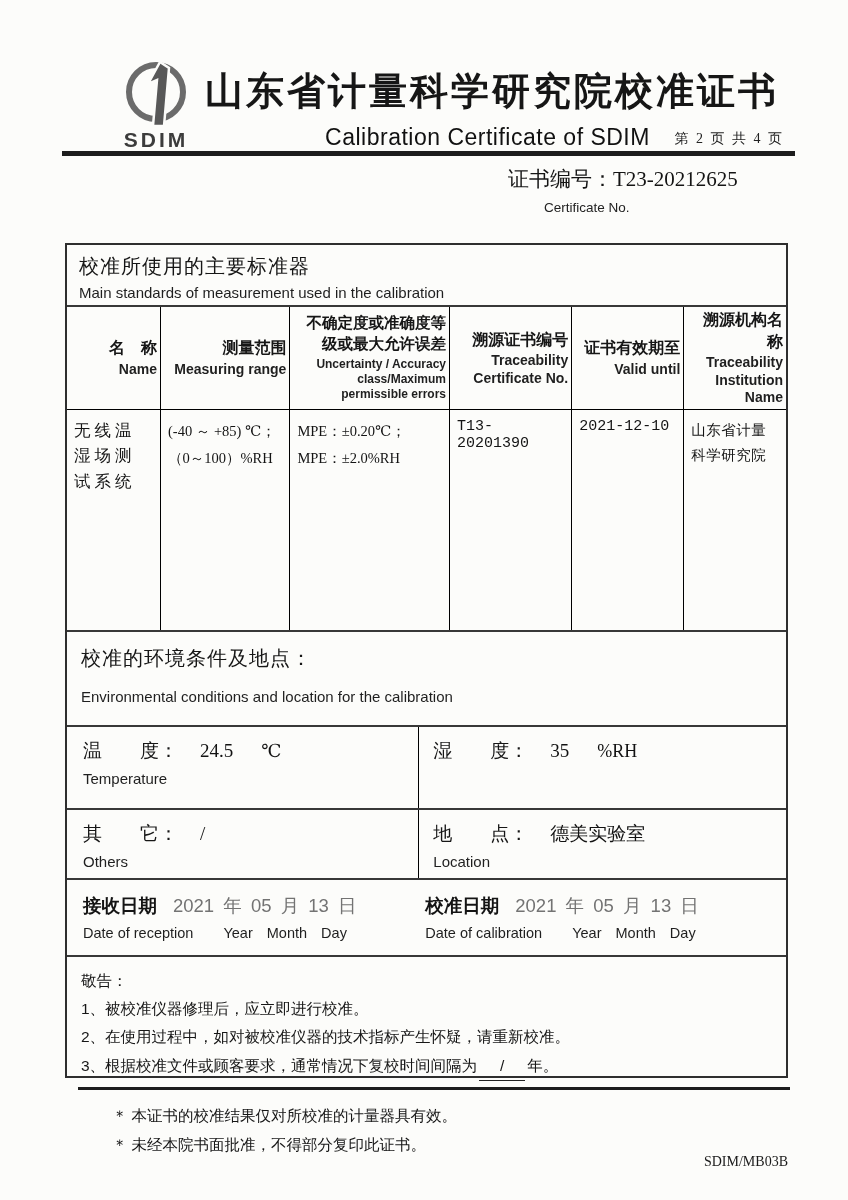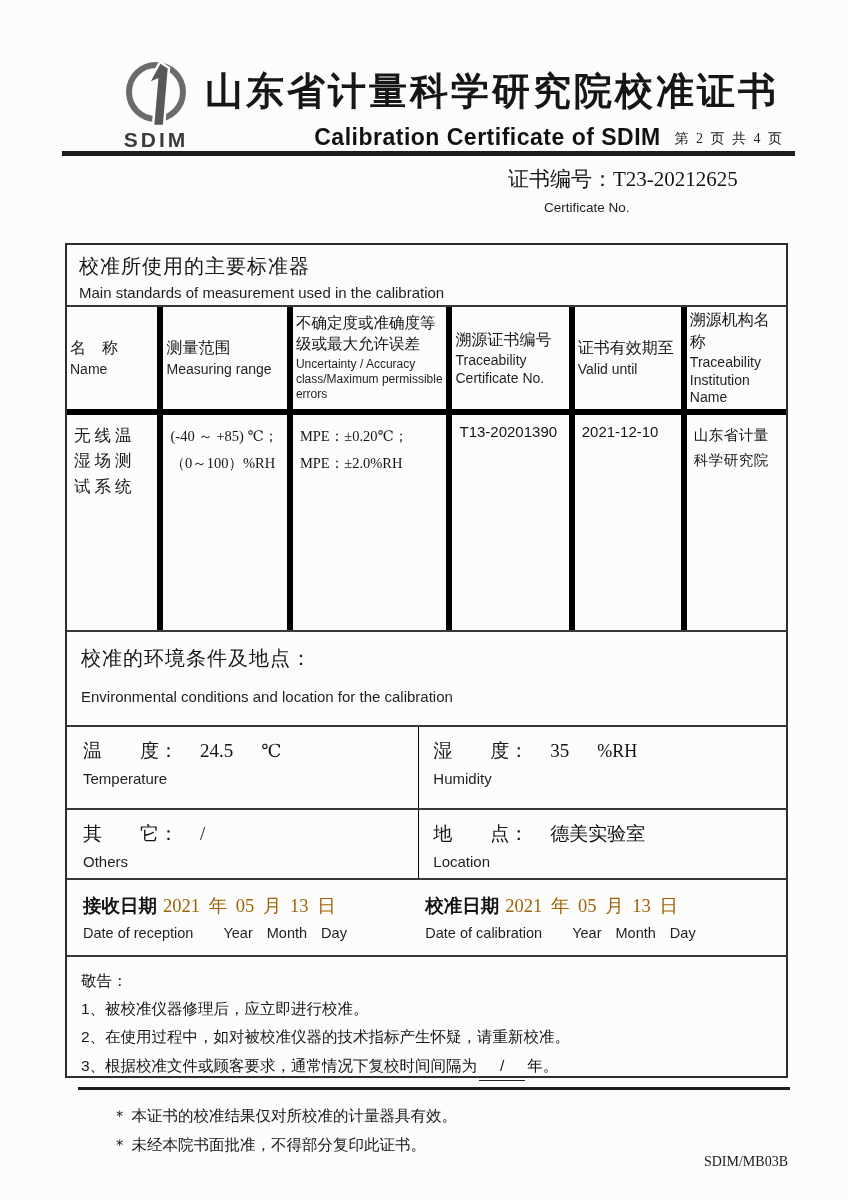--- a/index.html
+++ b/index.html
@@ -13,21 +13,21 @@
   }
   
   .logo { position: absolute; left: 104px; top: 58px; width: 104px; text-align: center; }
   .logo svg { display: block; margin: 0 auto; }
   .logo-text { font-size: 21px; font-weight: 700; letter-spacing: 3px; color: #3c3c3c; margin-top: -2px; }
   .title-block { position: absolute; left: 205px; top: 66px; width: 565px; text-align: center; }
   .title-zh {
     font-family: "Liberation Serif", "DejaVu Serif", serif;
     font-size: 38px; font-weight: 600; letter-spacing: 3px; color: #161616; white-space: nowrap;
   }
-  .title-en { margin-top: 7px; font-size: 23px; font-weight: 700; letter-spacing: 0.5px; color: #111; }
+  .title-en { margin-top: 7px; font-size: 23px; font-weight: 400; letter-spacing: 0.5px; color: #111; }
   .page-info {
     position: absolute; right: 64px; top: 130px;
     font-family: "Liberation Serif", "DejaVu Serif", serif;
     font-size: 14px; letter-spacing: 2px; color: #222; white-space: nowrap; text-align: center;
   }
   .double-rule { position: absolute; left: 62px; top: 151px; width: 733px; height: 3px;
     border-top: 3px solid #1d1d1d; border-bottom: 2px solid #1d1d1d; }
   .cert-no { position: absolute; left: 508px; top: 165px; }
   .cert-no-line { font-family: "Liberation Serif", "DejaVu Serif", serif; font-size: 21px; color: #141414; white-space: nowrap; }
   .cert-no-en { margin-top: 7px; margin-left: 36px; font-size: 13.5px; color: #222; }
@@ -37,32 +37,32 @@
     border: 2px solid #2e2e2e; display: flex; flex-direction: column; background: transparent;
   }
   .box-row { flex: 0 0 auto; }
   .box-row + .box-row { border-top: 2px solid #383838; }
   .sec-standards-title { height: 60px; padding: 8px 12px 0 12px; }
   .sec-title-zh { font-size: 20px; letter-spacing: 1px; color: #161616; }
   .sec-title-en { margin-top: 4px; font-size: 15px; color: #1f1f1f; }
   
   .sec-table { height: 325px; }
   table { width: 100%; height: 100%; border-collapse: collapse; table-layout: fixed; }
-  th, td { border: 6px solid #000000; vertical-align: middle; }
+  th, td { border: 1px solid #000000; vertical-align: middle; }
   th:first-child, td:first-child { border-left: none; }
   th:last-child, td:last-child { border-right: none; }
-  thead th { border-top: none; height: 93px; text-align: left; font-weight: 400; padding: 2px 3px; }
+  thead th { border-top: none; height: 93px; text-align: right; font-weight: 700; padding: 2px 3px; }
   tbody td { border-bottom: none; vertical-align: top; padding: 8px 7px; }
   .th-zh { display: block; font-size: 16px; color: #161616; line-height: 1.35; }
   .th-en { display: block; font-size: 14px; color: #1f1f1f; line-height: 1.25; margin-top: 2px; }
   th.col-unc .th-en { font-size: 12px; }
   th.col-unc .th-zh { font-size: 15.5px; }
   td.cell-name { font-family: "Liberation Serif", "DejaVu Serif", serif; font-size: 16.5px; letter-spacing: 4px; line-height: 1.55; color: #141414; }
   td.cell-range div, td.cell-mpe div { font-family: "Liberation Serif", "DejaVu Serif", serif; font-size: 14.5px; line-height: 1.9; white-space: nowrap; color: #141414; }
-  td.cell-trace, td.cell-valid { font-family: Liberation Sans, sans-serif; font-size: 15px; color: #141414; margin-top: 8px; }
+  td.cell-trace, td.cell-valid { font-family: Liberation Mono, monospace; font-size: 15px; color: #141414; margin-top: 8px; }
   td.cell-inst { font-family: "Liberation Serif", "DejaVu Serif", serif; font-size: 14.5px; letter-spacing: 0.5px; line-height: 1.75; color: #141414; }
   
   .sec-env-title { height: 95px; padding: 13px 14px 0 14px; }
   .sec-env-title .sec-title-en { margin-top: 16px; }
   .cond-row { display: flex; }
   .row-temp { height: 83px; }
   .row-others { height: 70px; }
   .half { padding: 11px 10px 0 16px; }
   .half-left { width: 49%; border-right: 1px solid #000000; }
   .half-right { flex: 1; padding-left: 14px; }
@@ -70,21 +70,21 @@
   .cond-label { font-size: 19px; color: #161616; }
   .cond-value { font-family: "Liberation Serif", "DejaVu Serif", serif; font-size: 19px; margin-left: 22px; color: #121212; }
   .cond-unit { font-family: "Liberation Serif", "DejaVu Serif", serif; font-size: 18px; margin-left: 28px; color: #121212; }
   .cond-en { margin-top: 6px; font-size: 15px; color: #1f1f1f; }
   
   .row-dates { height: 77px; display: flex; }
   .date-half { padding: 13px 0 0 16px; width: 49%; }
   .date-half.right { width: 51%; padding-left: 6px; }
   .date-line { display: flex; align-items: baseline; white-space: nowrap; }
   .date-label { font-size: 18.5px; font-weight: 700; color: #141414; }
-  .date-value { font-family: Liberation Serif, serif; font-size: 18.5px; margin-left: 6px; word-spacing: 4px; color: #a16207; }
+  .date-value { font-family: Liberation Sans, sans-serif; font-size: 18.5px; margin-left: 16px; word-spacing: 4px; color: #737373; }
   .date-en { margin-top: 7px; font-size: 14.5px; color: #1f1f1f; white-space: nowrap; }
   .date-en .units { margin-left: 26px; word-spacing: 10px; }
   
   .sec-notice { flex: 1; padding: 10px 14px 0 14px; }
   .notice-line { font-size: 15.5px; line-height: 1.82; color: #161616; }
   .blank-slash { display: inline-block; min-width: 46px; text-align: center; border-bottom: 1px solid #222; margin: 0 2px; }
   
   .footer-rule { position: absolute; left: 78px; top: 1087px; width: 712px; border-top: 3px solid #1d1d1d; }
   .footer-notes { position: absolute; left: 112px; top: 1102px; }
   .footer-note { font-family: "Liberation Serif", "DejaVu Serif", serif; font-size: 15.5px; line-height: 1.85; color: #161616; }
@@ -193,21 +193,20 @@
           <span class="cond-unit">℃</span>
         </div>
         <div class="cond-en">Temperature</div>
       </div>
       <div class="half half-right">
         <div class="cond-line">
           <span class="cond-label">湿　　度：</span>
           <span class="cond-value">35</span>
           <span class="cond-unit">%RH</span>
         </div>
-        <div class="cond-en">Humidity</div>
       </div>
     </div>
 
     <div class="box-row cond-row row-others">
       <div class="half half-left">
         <div class="cond-line">
           <span class="cond-label">其　　它：</span>
           <span class="cond-value">/</span>
         </div>
         <div class="cond-en">Others</div>

